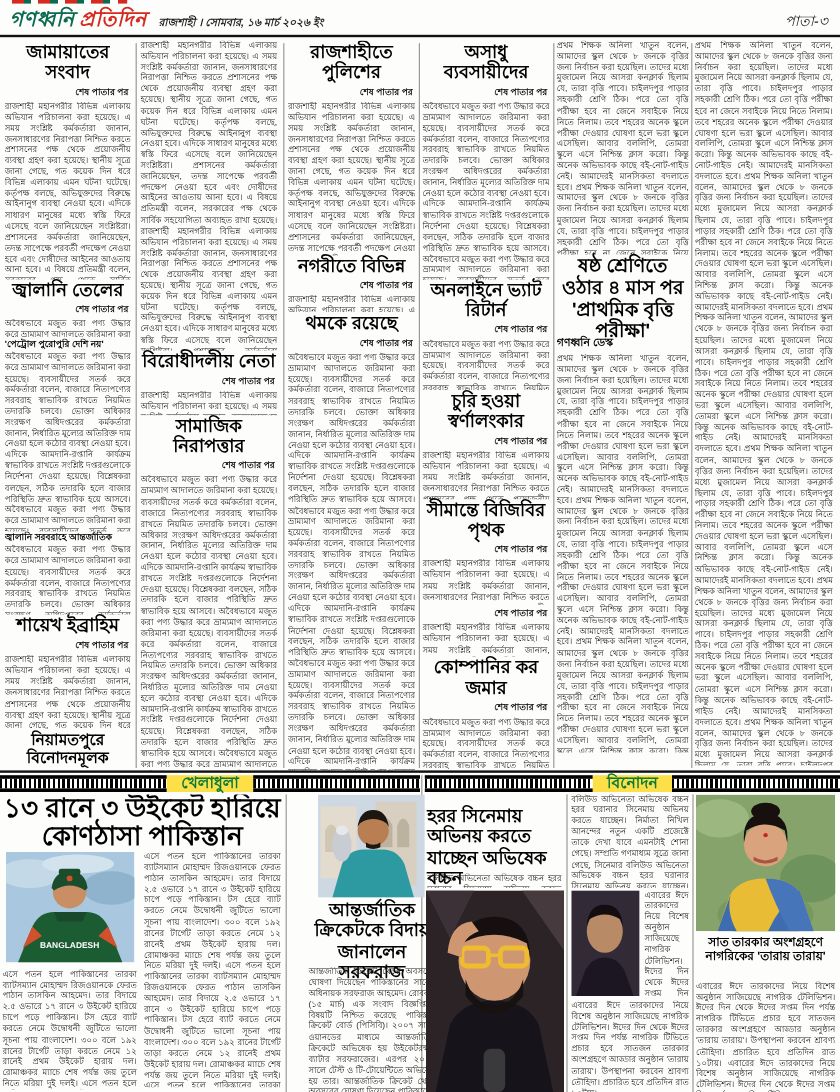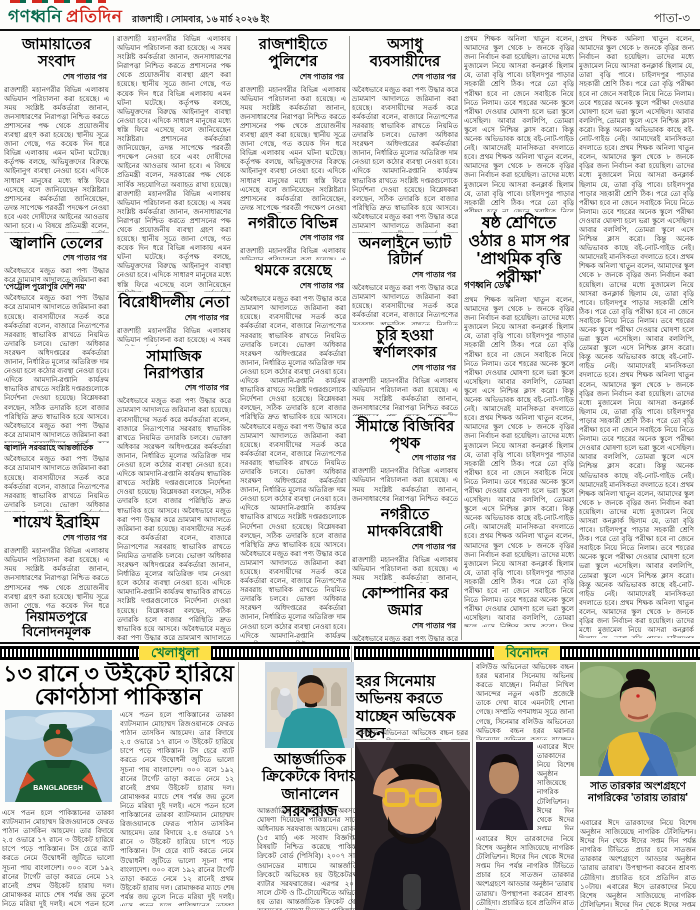--- a/index.html
+++ b/index.html
@@ -1,19 +1,19 @@
 <!DOCTYPE html>
 <html><head>
 <meta charset="utf-8">
 <style>
   html,body{margin:0;padding:0;background:#e8e8e4;}
   .page{position:relative;width:700px;height:910px;background:#fdfdfb;margin:0 auto;
         font-family:"Liberation Sans","DejaVu Sans",sans-serif;color:#1b1b1b;overflow:hidden;}
   
-  .hdr{position:absolute;left:0;top:0;width:700px;height:30px;}
+  .hdr{position:absolute;left:0;top:0;width:700px;height:30px;font-style:italic;}
   .logo{position:absolute;left:8px;top:3px;font-weight:bold;font-size:17px;letter-spacing:0.5px;}
   .logo .w1{color:#0b6b4f;}
   .logo .w2{color:#d42a20;margin-left:4px;}
   .logo-ticks{position:absolute;left:10px;top:0px;width:96px;height:3px;
      background:repeating-linear-gradient(90deg,#d42a20 0 10px,#0b6b4f 10px 16px,#fdfdfb 16px 22px);}
   .dateline{position:absolute;left:132px;top:12px;font-size:9px;font-weight:bold;color:#222;}
   .pageno{position:absolute;right:10px;top:9px;font-size:12px;color:#222;}
   .hdr-rule{position:absolute;left:0;top:29px;width:700px;height:2px;background:#111;}
   
   .main{position:absolute;left:0;top:34px;width:700px;height:608px;}
@@ -107,21 +107,20 @@
       <div class="bodytext" style="height:148px">অবৈধভাবে মজুত করা পণ্য উদ্ধার করে ভ্রাম্যমাণ আদালতে জরিমানা করা হয়েছে। ব্যবসায়ীদের সতর্ক করে কর্মকর্তারা বলেন, বাজারে নিত্যপণ্যের সরবরাহ স্বাভাবিক রাখতে নিয়মিত তদারকি চলবে। ভোক্তা অধিকার সংরক্ষণ অধিদপ্তরের কর্মকর্তারা জানান, নির্ধারিত মূল্যের অতিরিক্ত দাম নেওয়া হলে কঠোর ব্যবস্থা নেওয়া হবে। এদিকে আমদানি-রপ্তানি কার্যক্রম স্বাভাবিক রাখতে সংশ্লিষ্ট দপ্তরগুলোকে নির্দেশনা দেওয়া হয়েছে। বিশ্লেষকরা বলছেন, সঠিক তদারকি হলে বাজার পরিস্থিতি দ্রুত স্বাভাবিক হয়ে আসবে। অবৈধভাবে মজুত করা পণ্য উদ্ধার করে ভ্রাম্যমাণ আদালতে জরিমানা করা হয়েছে। ব্যবসায়ীদের সতর্ক করে কর্মকর্তারা বলেন, বাজারে নিত্যপণ্যের সরবরাহ স্বাভাবিক রাখতে নিয়মিত তদারকি চলবে। ভোক্তা অধিকার সংরক্ষণ অধিদপ্তরের কর্মকর্তারা জানান, নির্ধারিত মূল্যের অতিরিক্ত দাম নেওয়া হলে কঠোর ব্যবস্থা নেওয়া হবে। এদিকে আমদানি-রপ্তানি কার্যক্রম স্বাভাবিক রাখতে সংশ্লিষ্ট দপ্তরগুলোকে নির্দেশনা দেওয়া হয়েছে। বিশ্লেষকরা বলছেন, সঠিক তদারকি হলে বাজার পরিস্থিতি দ্রুত স্বাভাবিক হয়ে আসবে।</div>
       <div class="hl">অনলাইনে ভ্যাট রিটার্ন</div>
       <span class="cont">শেষ পাতার পর</span>
       <div class="bodytext" style="height:42px">অবৈধভাবে মজুত করা পণ্য উদ্ধার করে ভ্রাম্যমাণ আদালতে জরিমানা করা হয়েছে। ব্যবসায়ীদের সতর্ক করে কর্মকর্তারা বলেন, বাজারে নিত্যপণ্যের সরবরাহ স্বাভাবিক রাখতে নিয়মিত তদারকি চলবে। ভোক্তা অধিকার সংরক্ষণ অধিদপ্তরের কর্মকর্তারা জানান, নির্ধারিত মূল্যের অতিরিক্ত দাম নেওয়া হলে কঠোর ব্যবস্থা নেওয়া হবে। এদিকে আমদানি-রপ্তানি কার্যক্রম স্বাভাবিক রাখতে সংশ্লিষ্ট দপ্তরগুলোকে নির্দেশনা দেওয়া হয়েছে। বিশ্লেষকরা বলছেন, সঠিক তদারকি হলে বাজার পরিস্থিতি দ্রুত স্বাভাবিক হয়ে আসবে।</div>
       <div class="hl">চুরি হওয়া স্বর্ণালংকার</div>
       <span class="cont">শেষ পাতার পর</span>
       <div class="bodytext" style="height:40px">রাজশাহী মহানগরীর বিভিন্ন এলাকায় অভিযান পরিচালনা করা হয়েছে। এ সময় সংশ্লিষ্ট কর্মকর্তারা জানান, জনসাধারণের নিরাপত্তা নিশ্চিত করতে প্রশাসনের পক্ষ থেকে প্রয়োজনীয় ব্যবস্থা গ্রহণ করা হয়েছে। স্থানীয় সূত্রে জানা গেছে, গত কয়েক দিন ধরে বিভিন্ন এলাকায় এমন ঘটনা ঘটেছে। কর্তৃপক্ষ বলছে, অভিযুক্তদের বিরুদ্ধে আইনানুগ ব্যবস্থা নেওয়া হবে। এদিকে সাধারণ মানুষের মধ্যে স্বস্তি ফিরে এসেছে বলে জানিয়েছেন সংশ্লিষ্টরা। প্রশাসনের কর্মকর্তারা জানিয়েছেন, তদন্ত সাপেক্ষে পরবর্তী পদক্ষেপ নেওয়া হবে এবং দোষীদের আইনের আওতায় আনা হবে। এ বিষয়ে প্রতিমন্ত্রী বলেন, সরকারের পক্ষ থেকে সার্বিক সহযোগিতা অব্যাহত রাখা হয়েছে।</div>
       <div class="hl">সীমান্তে বিজিবির পৃথক</div>
       <span class="cont">শেষ পাতার পর</span>
       <div class="bodytext" style="height:38px">রাজশাহী মহানগরীর বিভিন্ন এলাকায় অভিযান পরিচালনা করা হয়েছে। এ সময় সংশ্লিষ্ট কর্মকর্তারা জানান, জনসাধারণের নিরাপত্তা নিশ্চিত করতে প্রশাসনের পক্ষ থেকে প্রয়োজনীয় ব্যবস্থা গ্রহণ করা হয়েছে। স্থানীয় সূত্রে জানা গেছে, গত কয়েক দিন ধরে বিভিন্ন এলাকায় এমন ঘটনা ঘটেছে। কর্তৃপক্ষ বলছে, অভিযুক্তদের বিরুদ্ধে আইনানুগ ব্যবস্থা নেওয়া হবে। এদিকে সাধারণ মানুষের মধ্যে স্বস্তি ফিরে এসেছে বলে জানিয়েছেন সংশ্লিষ্টরা। প্রশাসনের কর্মকর্তারা জানিয়েছেন, তদন্ত সাপেক্ষে পরবর্তী পদক্ষেপ নেওয়া হবে এবং দোষীদের আইনের আওতায় আনা হবে। এ বিষয়ে প্রতিমন্ত্রী বলেন, সরকারের পক্ষ থেকে সার্বিক সহযোগিতা অব্যাহত রাখা হয়েছে।</div>
-      <div class="hl">নগরীতে মাদকবিরোধী</div>
       <span class="cont">শেষ পাতার পর</span>
       <div class="bodytext" style="height:28px">রাজশাহী মহানগরীর বিভিন্ন এলাকায় অভিযান পরিচালনা করা হয়েছে। এ সময় সংশ্লিষ্ট কর্মকর্তারা জানান, জনসাধারণের নিরাপত্তা নিশ্চিত করতে প্রশাসনের পক্ষ থেকে প্রয়োজনীয় ব্যবস্থা গ্রহণ করা হয়েছে। স্থানীয় সূত্রে জানা গেছে, গত কয়েক দিন ধরে বিভিন্ন এলাকায় এমন ঘটনা ঘটেছে। কর্তৃপক্ষ বলছে, অভিযুক্তদের বিরুদ্ধে আইনানুগ ব্যবস্থা নেওয়া হবে। এদিকে সাধারণ মানুষের মধ্যে স্বস্তি ফিরে এসেছে বলে জানিয়েছেন সংশ্লিষ্টরা। প্রশাসনের কর্মকর্তারা জানিয়েছেন, তদন্ত সাপেক্ষে পরবর্তী পদক্ষেপ নেওয়া হবে এবং দোষীদের আইনের আওতায় আনা হবে। এ বিষয়ে প্রতিমন্ত্রী বলেন, সরকারের পক্ষ থেকে সার্বিক সহযোগিতা অব্যাহত রাখা হয়েছে।</div>
       <div class="hl">কোম্পানির কর জমার</div>
       <span class="cont">শেষ পাতার পর</span>
       <div class="bodytext" style="height:56px">অবৈধভাবে মজুত করা পণ্য উদ্ধার করে ভ্রাম্যমাণ আদালতে জরিমানা করা হয়েছে। ব্যবসায়ীদের সতর্ক করে কর্মকর্তারা বলেন, বাজারে নিত্যপণ্যের সরবরাহ স্বাভাবিক রাখতে নিয়মিত তদারকি চলবে। ভোক্তা অধিকার সংরক্ষণ অধিদপ্তরের কর্মকর্তারা জানান, নির্ধারিত মূল্যের অতিরিক্ত দাম নেওয়া হলে কঠোর ব্যবস্থা নেওয়া হবে। এদিকে আমদানি-রপ্তানি কার্যক্রম স্বাভাবিক রাখতে সংশ্লিষ্ট দপ্তরগুলোকে নির্দেশনা দেওয়া হয়েছে। বিশ্লেষকরা বলছেন, সঠিক তদারকি হলে বাজার পরিস্থিতি দ্রুত স্বাভাবিক হয়ে আসবে।</div>
 
     </div>
 
     <div class="col" style="left:464px;width:110px">
       <div class="bodytext" style="height:178px">প্রথম শিক্ষক অনিলা খাতুন বলেন, আমাদের স্কুল থেকে ৮ জনকে বৃত্তির জন্য নির্বাচন করা হয়েছিল। তাদের মধ্যে মুজামেল নিয়ে আসরা কনক্লার্ক ছিলাম যে, তারা বৃত্তি পাবে। চাইলদপুর পাড়ার সহকারী শ্রেণি ঠিক। পরে তো বৃত্তি পরীক্ষা হবে না জেনে সবাইকে নিয়ে নিতে নিলাম। তবে শহরের অনেক স্কুলে পরীক্ষা দেওয়ার ঘোষণা হলে ভরা স্কুলে এসেছিল। আবার বললিপি, তোমরা স্কুলে এসে নিশ্চিন্ত ক্লাস করো। কিন্তু অনেক অভিভাবক কাছে বই-নোট-গাইড নেই। আমাদেরই মানসিকতা বদলাতে হবে। প্রথম শিক্ষক অনিলা খাতুন বলেন, আমাদের স্কুল থেকে ৮ জনকে বৃত্তির জন্য নির্বাচন করা হয়েছিল। তাদের মধ্যে মুজামেল নিয়ে আসরা কনক্লার্ক ছিলাম যে, তারা বৃত্তি পাবে। চাইলদপুর পাড়ার সহকারী শ্রেণি ঠিক। পরে তো বৃত্তি পরীক্ষা হবে না জেনে সবাইকে নিয়ে নিতে নিলাম। তবে শহরের অনেক স্কুলে পরীক্ষা দেওয়ার ঘোষণা হলে ভরা স্কুলে এসেছিল। আবার বললিপি, তোমরা স্কুলে এসে নিশ্চিন্ত ক্লাস করো। কিন্তু অনেক অভিভাবক কাছে বই-নোট-গাইড নেই। আমাদেরই মানসিকতা বদলাতে হবে।</div>

